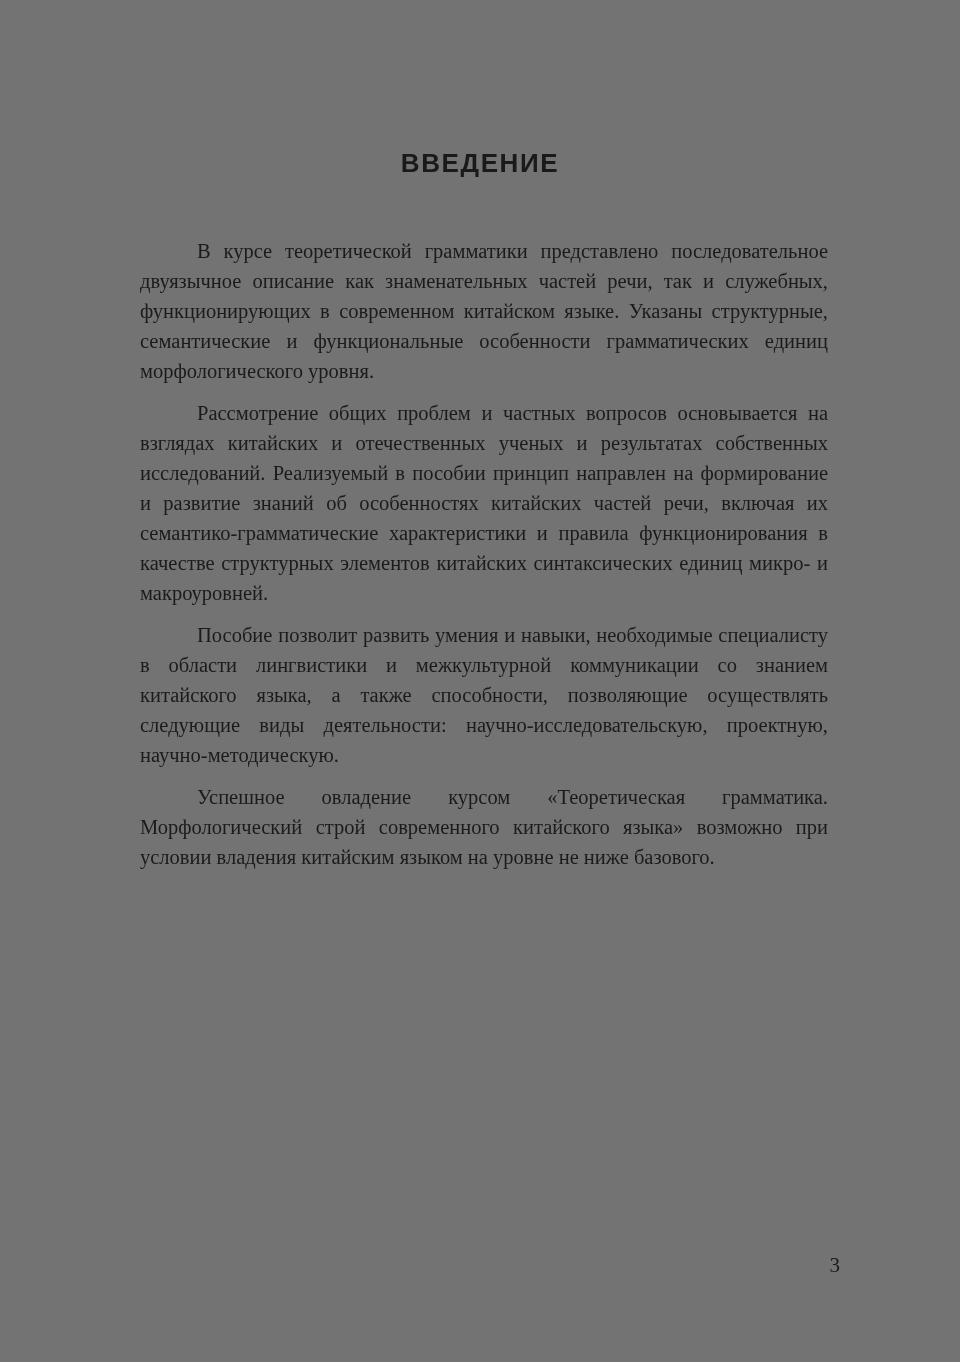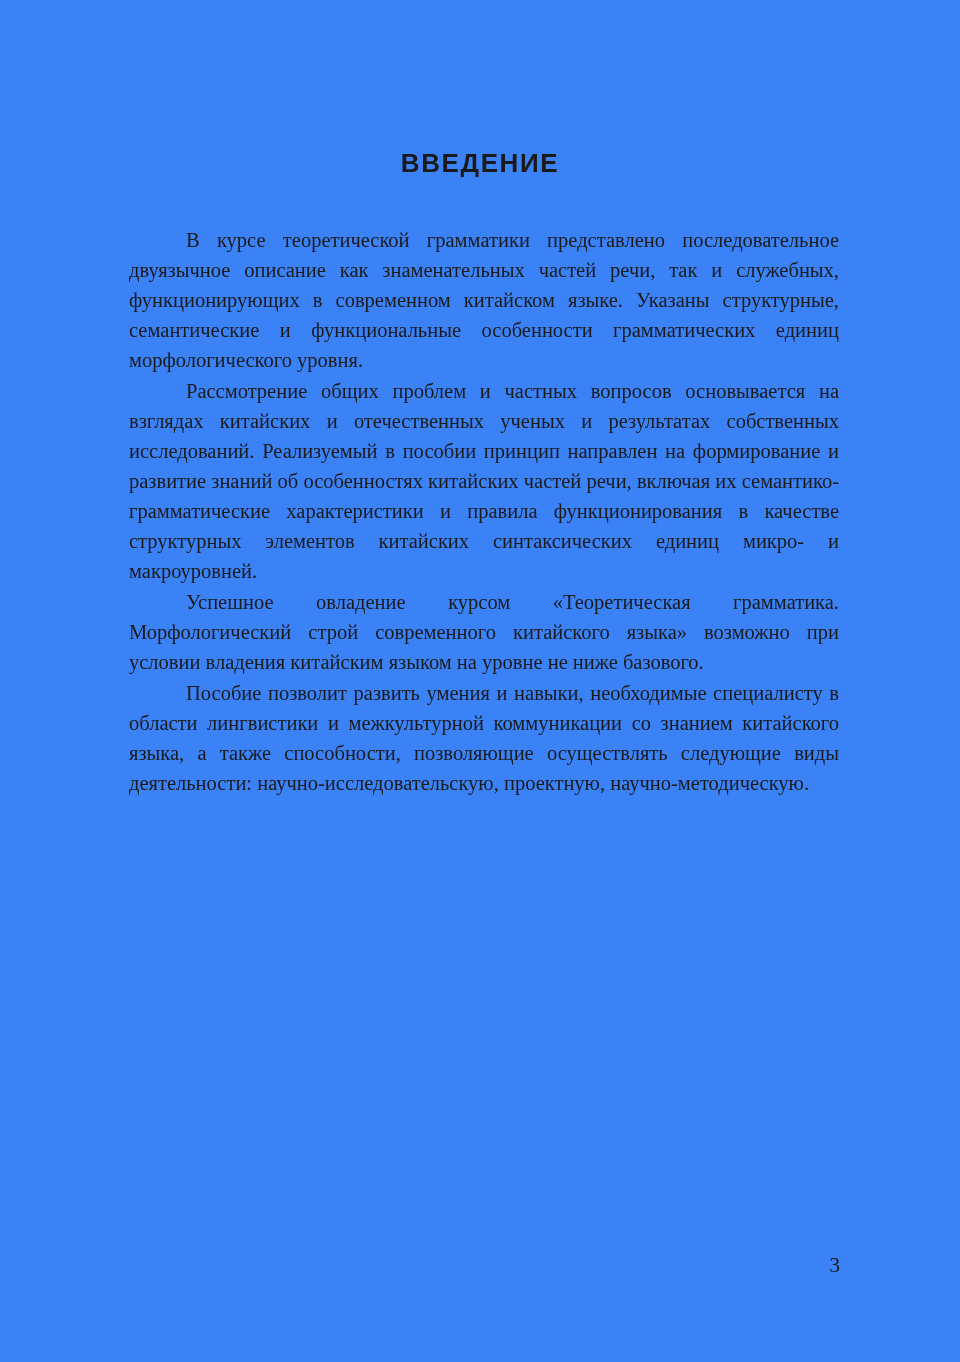--- a/index.html
+++ b/index.html
@@ -6,21 +6,21 @@
   html, body {
     margin: 0;
     padding: 0;
     background: #ffffff;
   }
 
   .page {
     position: relative;
     width: 960px;
     height: 1362px;
-    background: #3b82f6;
+    background: #737373;
     box-sizing: border-box;
     overflow: hidden;
   }
 
   
   .page-title {
     position: absolute;
     left: 0;
     right: 0;
     top: 132px;
@@ -43,21 +43,21 @@
     font-size: 20.5px;
     line-height: 30px;
     color: #1b1b1b;
     text-align: justify;
     text-justify: inter-word;
     -webkit-hyphens: none;
     hyphens: none;
   }
 
   .text-block p {
-    margin: 1px;
+    margin: 12px;
     text-indent: 57px;
   }
 
   
 
   
   .folio {
     position: absolute;
     right: 120px;
     bottom: 86px;
@@ -70,19 +70,19 @@
 </head>
 <body>
 
 <div class="page">
 
   <h1 class="page-title">ВВЕДЕНИЕ</h1>
 
   <div class="text-block">
     <p>В курсе теоретической грамматики представлено последовательное двуязычное описание как знаменательных частей речи, так и служебных, функционирующих в современном китайском языке. Указаны структурные, семантические и функциональные особенности грамматических единиц морфологического уровня.</p>
     <p>Рассмотрение общих проблем и частных вопросов основывается на взглядах китайских и отечественных ученых и результатах собственных исследований. Реализуемый в пособии принцип направлен на формирование и развитие знаний об особенностях китайских частей речи, включая их семантико-грамматические характеристики и правила функционирования в качестве структурных элементов китайских синтаксических единиц микро- и макроуровней.</p>
+    <p>Пособие позволит развить умения и навыки, необходимые специалисту в области лингвистики и межкультурной коммуникации со знанием китайского языка, а также способности, позволяющие осуществлять следующие виды деятельности: научно-исследовательскую, проектную, научно-методическую.</p>
     <p>Успешное овладение курсом «Теоретическая грамматика. Морфологический строй современного китайского языка» возможно при условии владения китайским языком на уровне не ниже базового.</p>
-    <p>Пособие позволит развить умения и навыки, необходимые специалисту в области лингвистики и межкультурной коммуникации со знанием китайского языка, а также способности, позволяющие осуществлять следующие виды деятельности: научно-исследовательскую, проектную, научно-методическую.</p>
   </div>
 
   <div class="folio">3</div>
 
 </div>
 
 </body></html>

